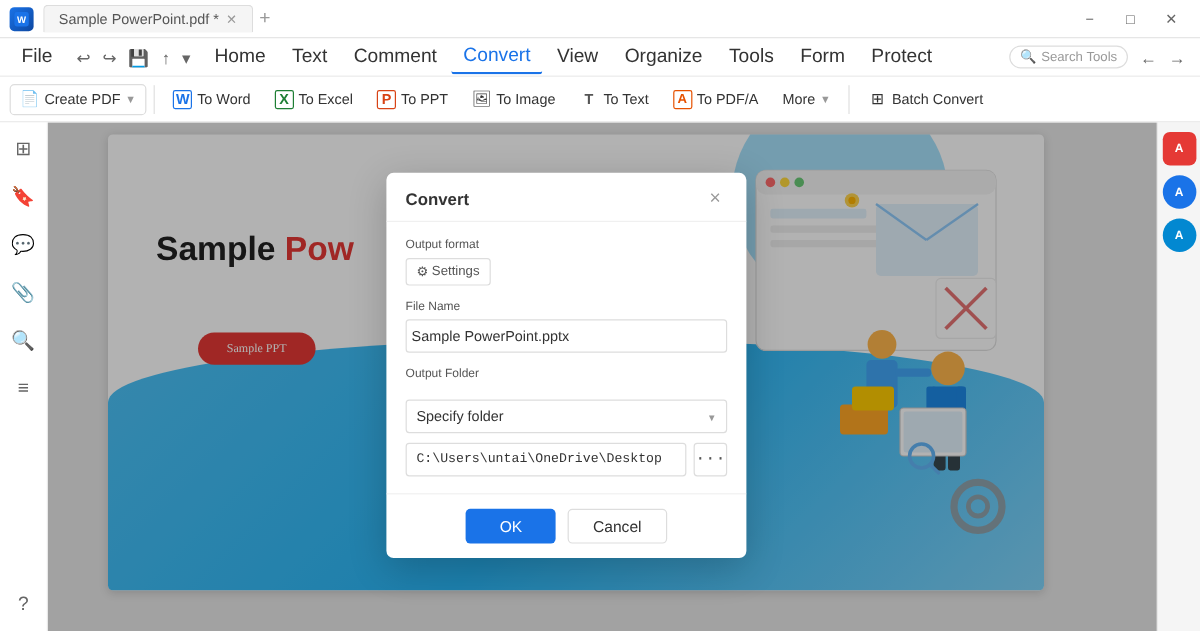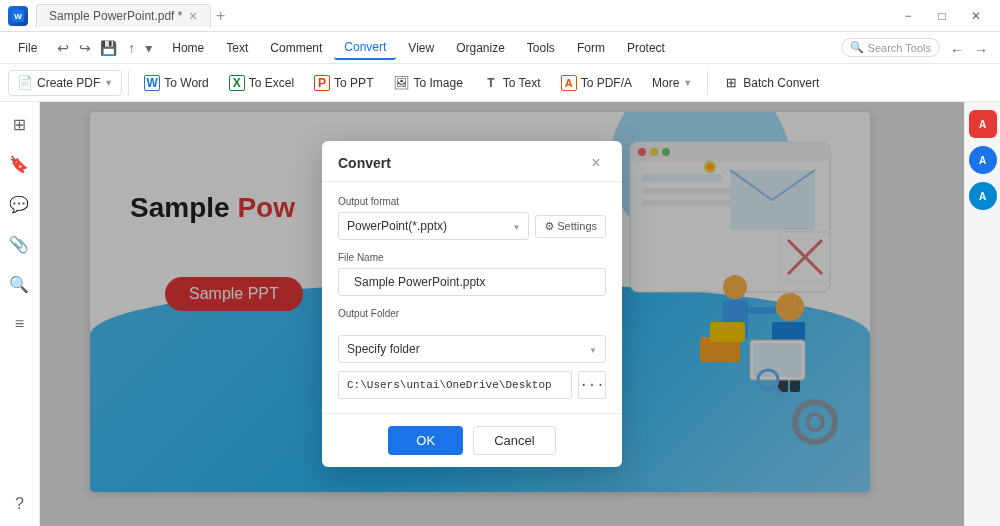--- a/index.html
+++ b/index.html
@@ -57,21 +57,21 @@
       height: 32px;
       background: #fff;
       display: flex;
       align-items: center;
       padding: 0 8px;
       border-bottom: 1px solid #e8e8e8;
       gap: 2px;
     }
     .menu-item {
       padding: 4px 10px;
-      font-size: 12px;
+      font-size: 16px;
       color: #333;
       cursor: pointer;
       border-radius: 3px;
     }
     .menu-item.active { color: #1a73e8; border-bottom: 2px solid #1a73e8; }
     .menu-separator { flex: 1; }
     .menu-search {
       display: flex;
       align-items: center;
       border: 1px solid #ddd;
@@ -192,21 +192,22 @@
       color: #222;
     }
     .slide-btn {
       position: absolute;
       left: 75px;
       top: 165px;
       background: #e53935;
       color: #fff;
       padding: 8px 24px;
       border-radius: 20px;
-      font-size: 16px;
+      font-size: 10px;
+      font-family: Liberation Serif, serif;
     }
 
     
     .right-sidebar {
       width: 36px;
       background: #f5f5f5;
       border-left: 1px solid #e8e8e8;
       display: flex;
       flex-direction: column;
       align-items: center;
@@ -309,21 +310,21 @@
       font-size: 11px;
       color: #555;
       cursor: pointer;
       white-space: nowrap;
     }
     .text-field {
       width: 100%;
       height: 28px;
       border: 1px solid #ddd;
       border-radius: 3px;
-      padding: 0 15px;
+      padding: 0 4px;
       font-size: 12px;
       color: #333;
       background: #fff;
       display: flex;
       align-items: center;
     }
     .folder-row {
       display: flex;
       align-items: center;
       gap: 6px;
@@ -575,24 +576,20 @@
 
         <div class="modal-header">
           <span class="modal-title">Convert</span>
           <div class="modal-close">×</div>
         </div>
 
         <div class="modal-body">
 
           <div class="field-label">Output format</div>
           <div class="field-row">
-            <div class="select-field">
-              <span>PowerPoint(*.pptx)</span>
-              <span class="chevron-down"></span>
-            </div>
             <div class="settings-btn">
               <span>⚙</span>
               <span>Settings</span>
             </div>
           </div>
 
           <div class="field-label">File Name</div>
           <div style="margin-bottom:12px;">
             <div class="text-field">
               <span>Sample PowerPoint.pptx</span>

